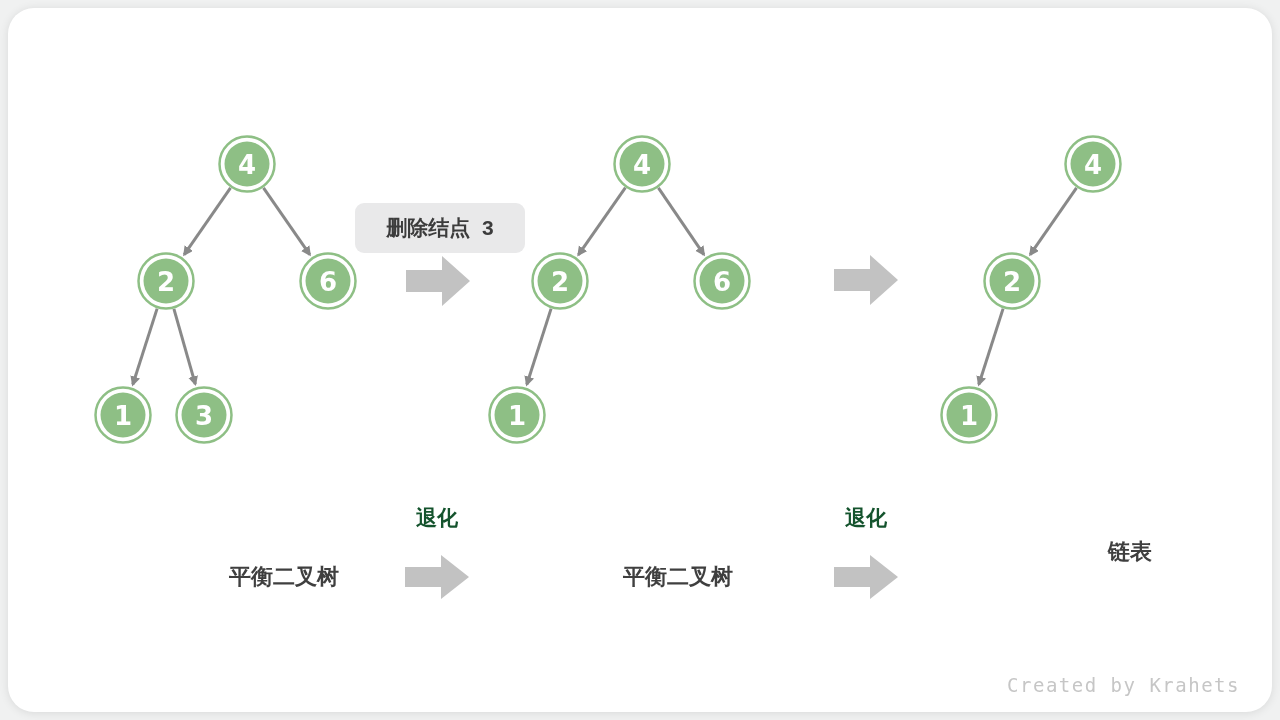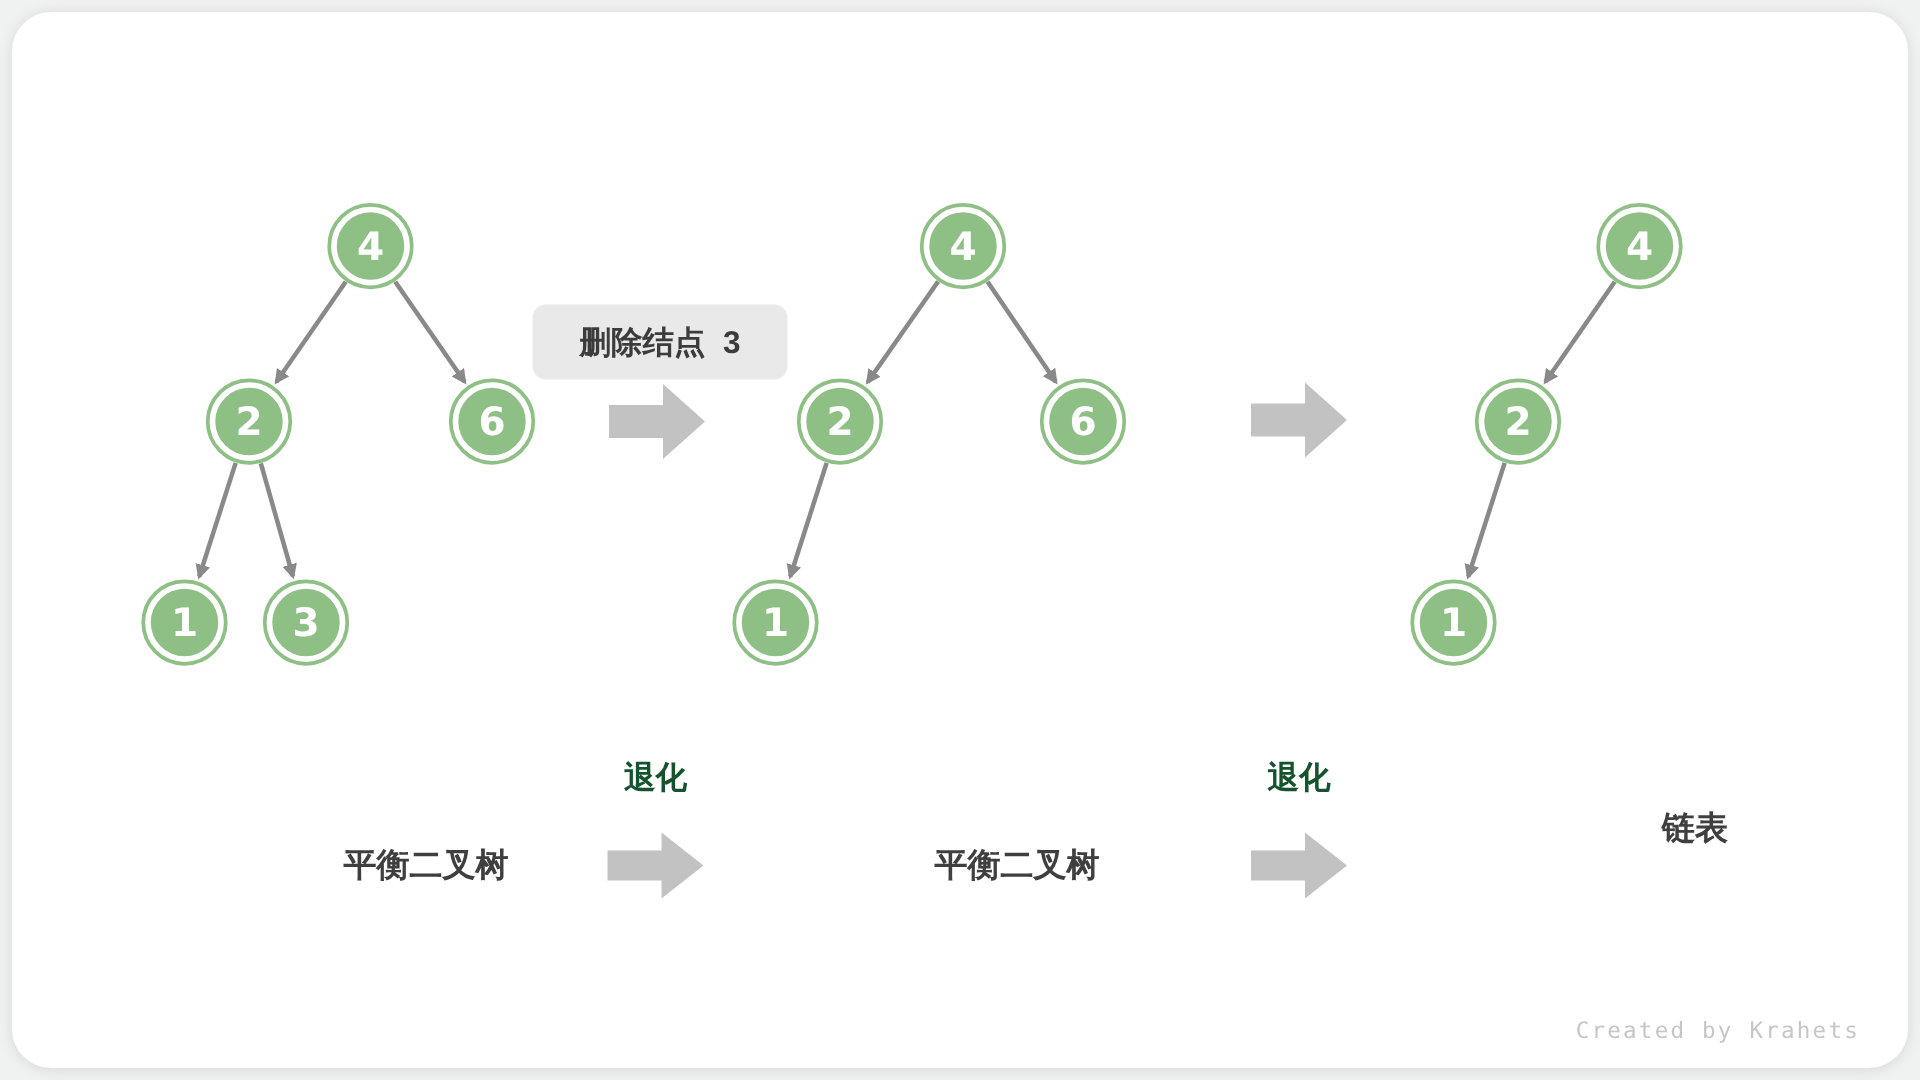--- a/index.html
+++ b/index.html
@@ -52,21 +52,21 @@
     white-space: nowrap;
     margin-left: 37px;
   }
   #cap1 { left: 247px; top: 577px; }
   #cap2 { left: 641px; top: 577px; }
   #cap3 { left: 1093px; top: 552px; }
   .watermark {
     position: absolute;
     right: 40px; bottom: 24px;
     font-family: "DejaVu Sans Mono", "Liberation Mono", monospace;
-    font-size: 15px;
+    font-size: 19px;
     letter-spacing: 1.5px;
     color: #c6c6c6;
     white-space: nowrap;
   }
 </style>
 </head>
 <body>
 
 <div class="stage">
   <div class="card"></div>

